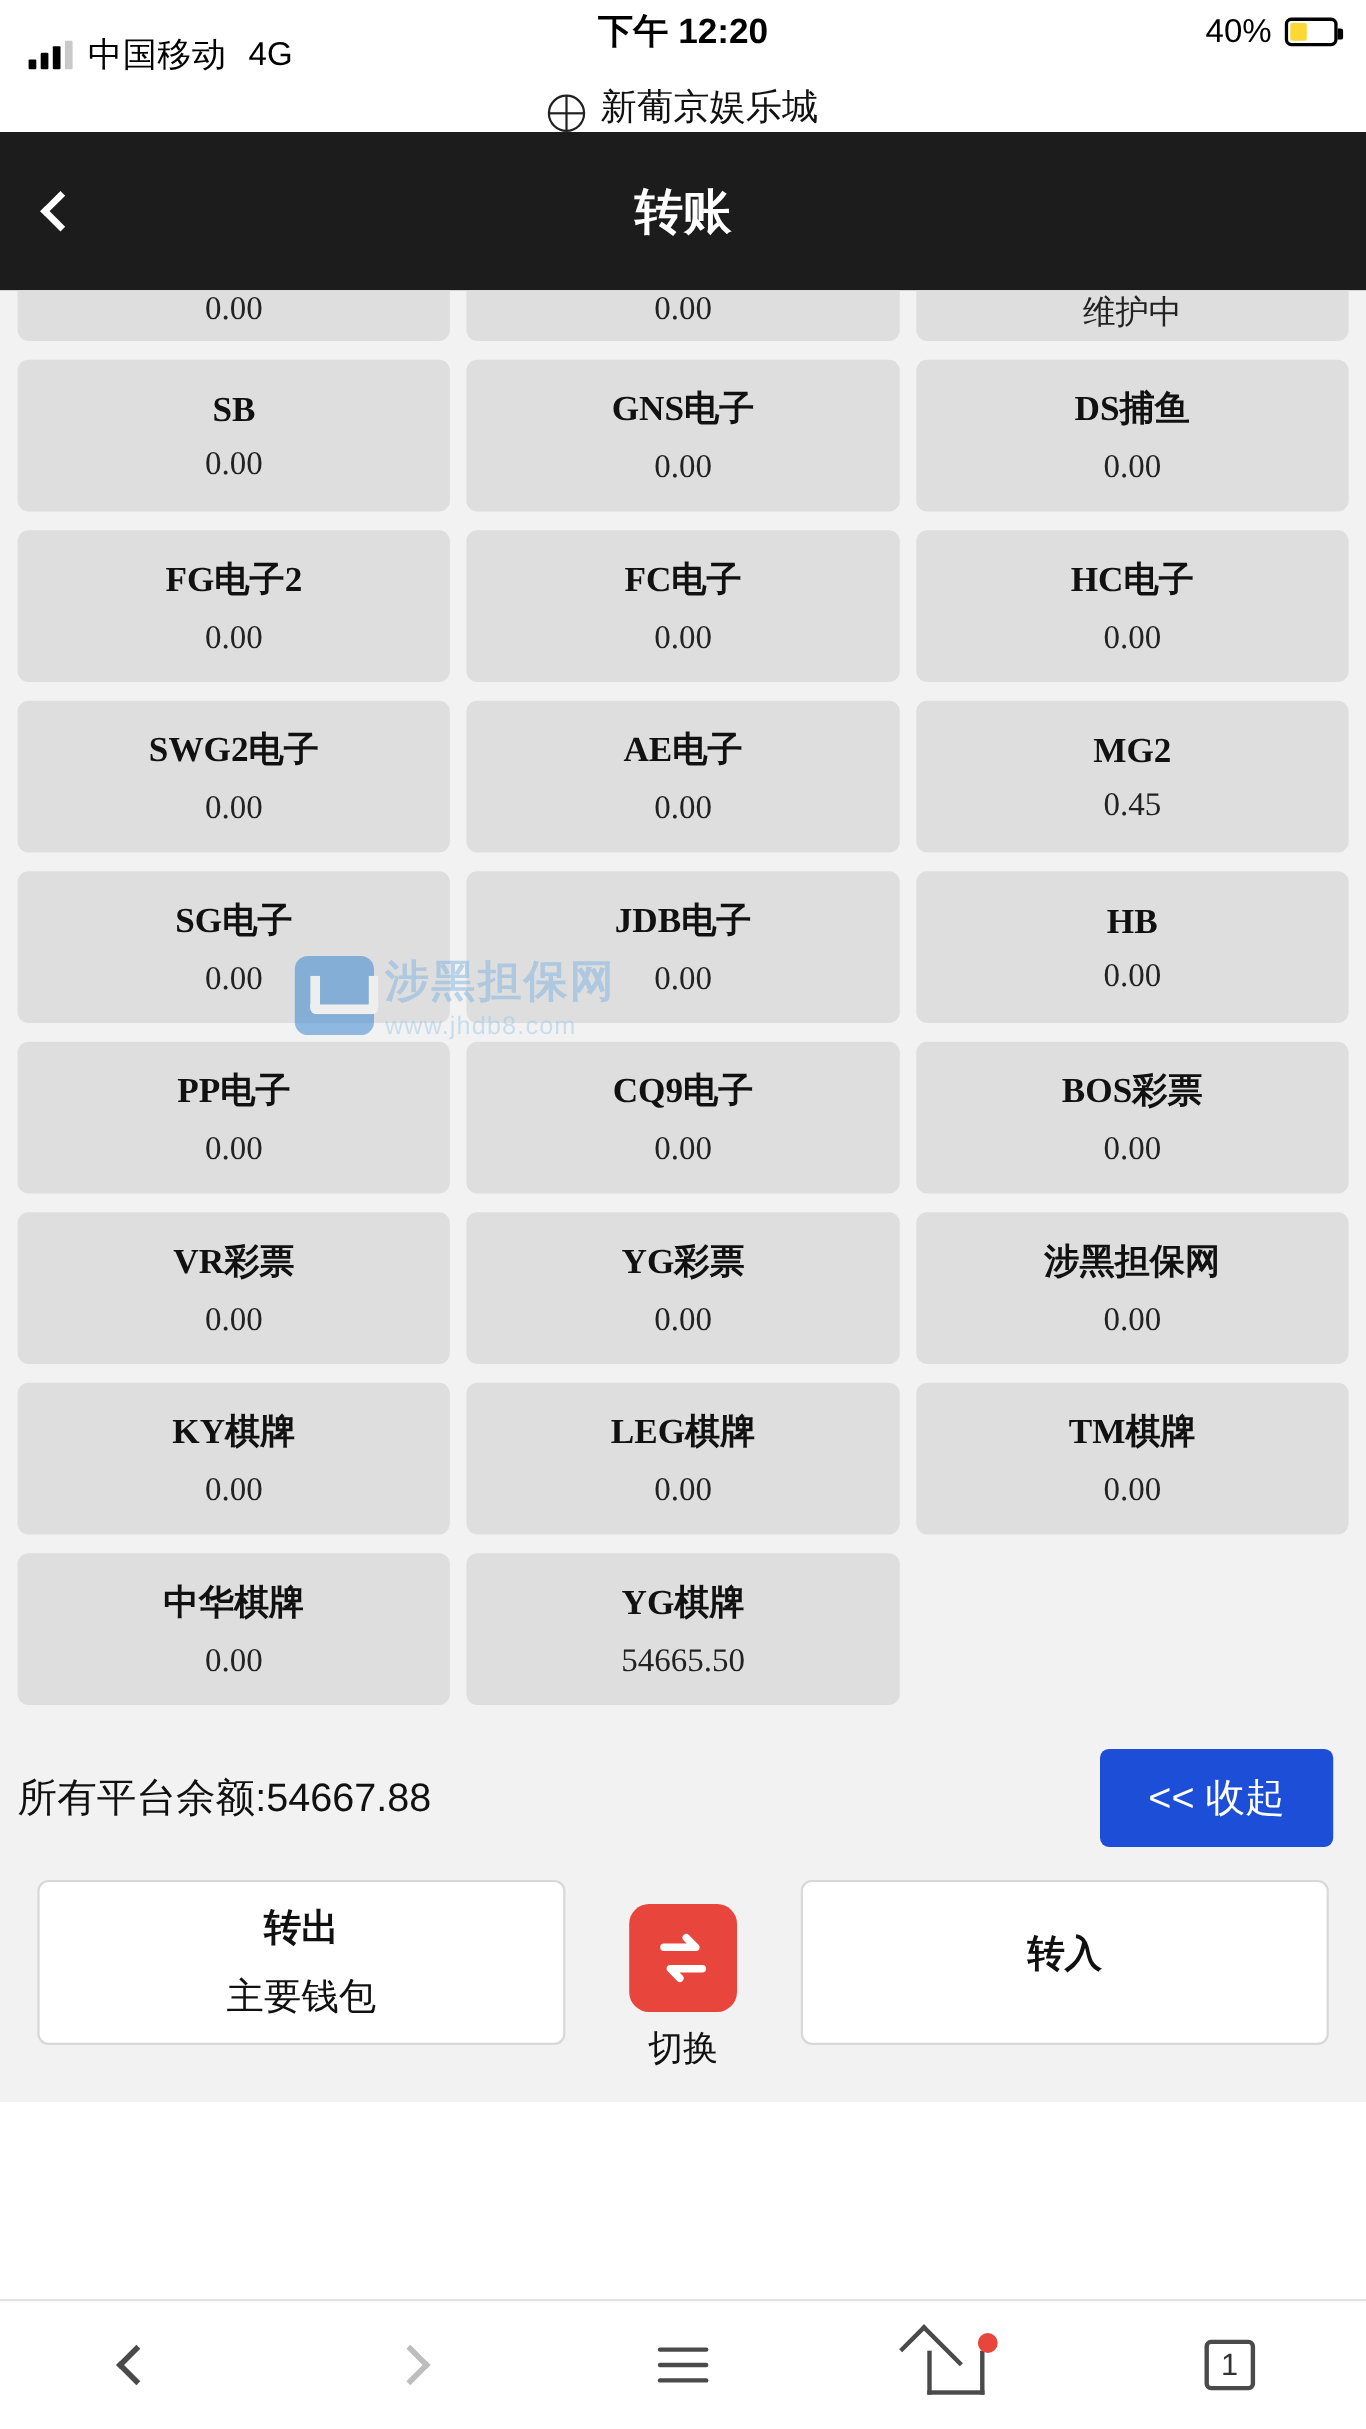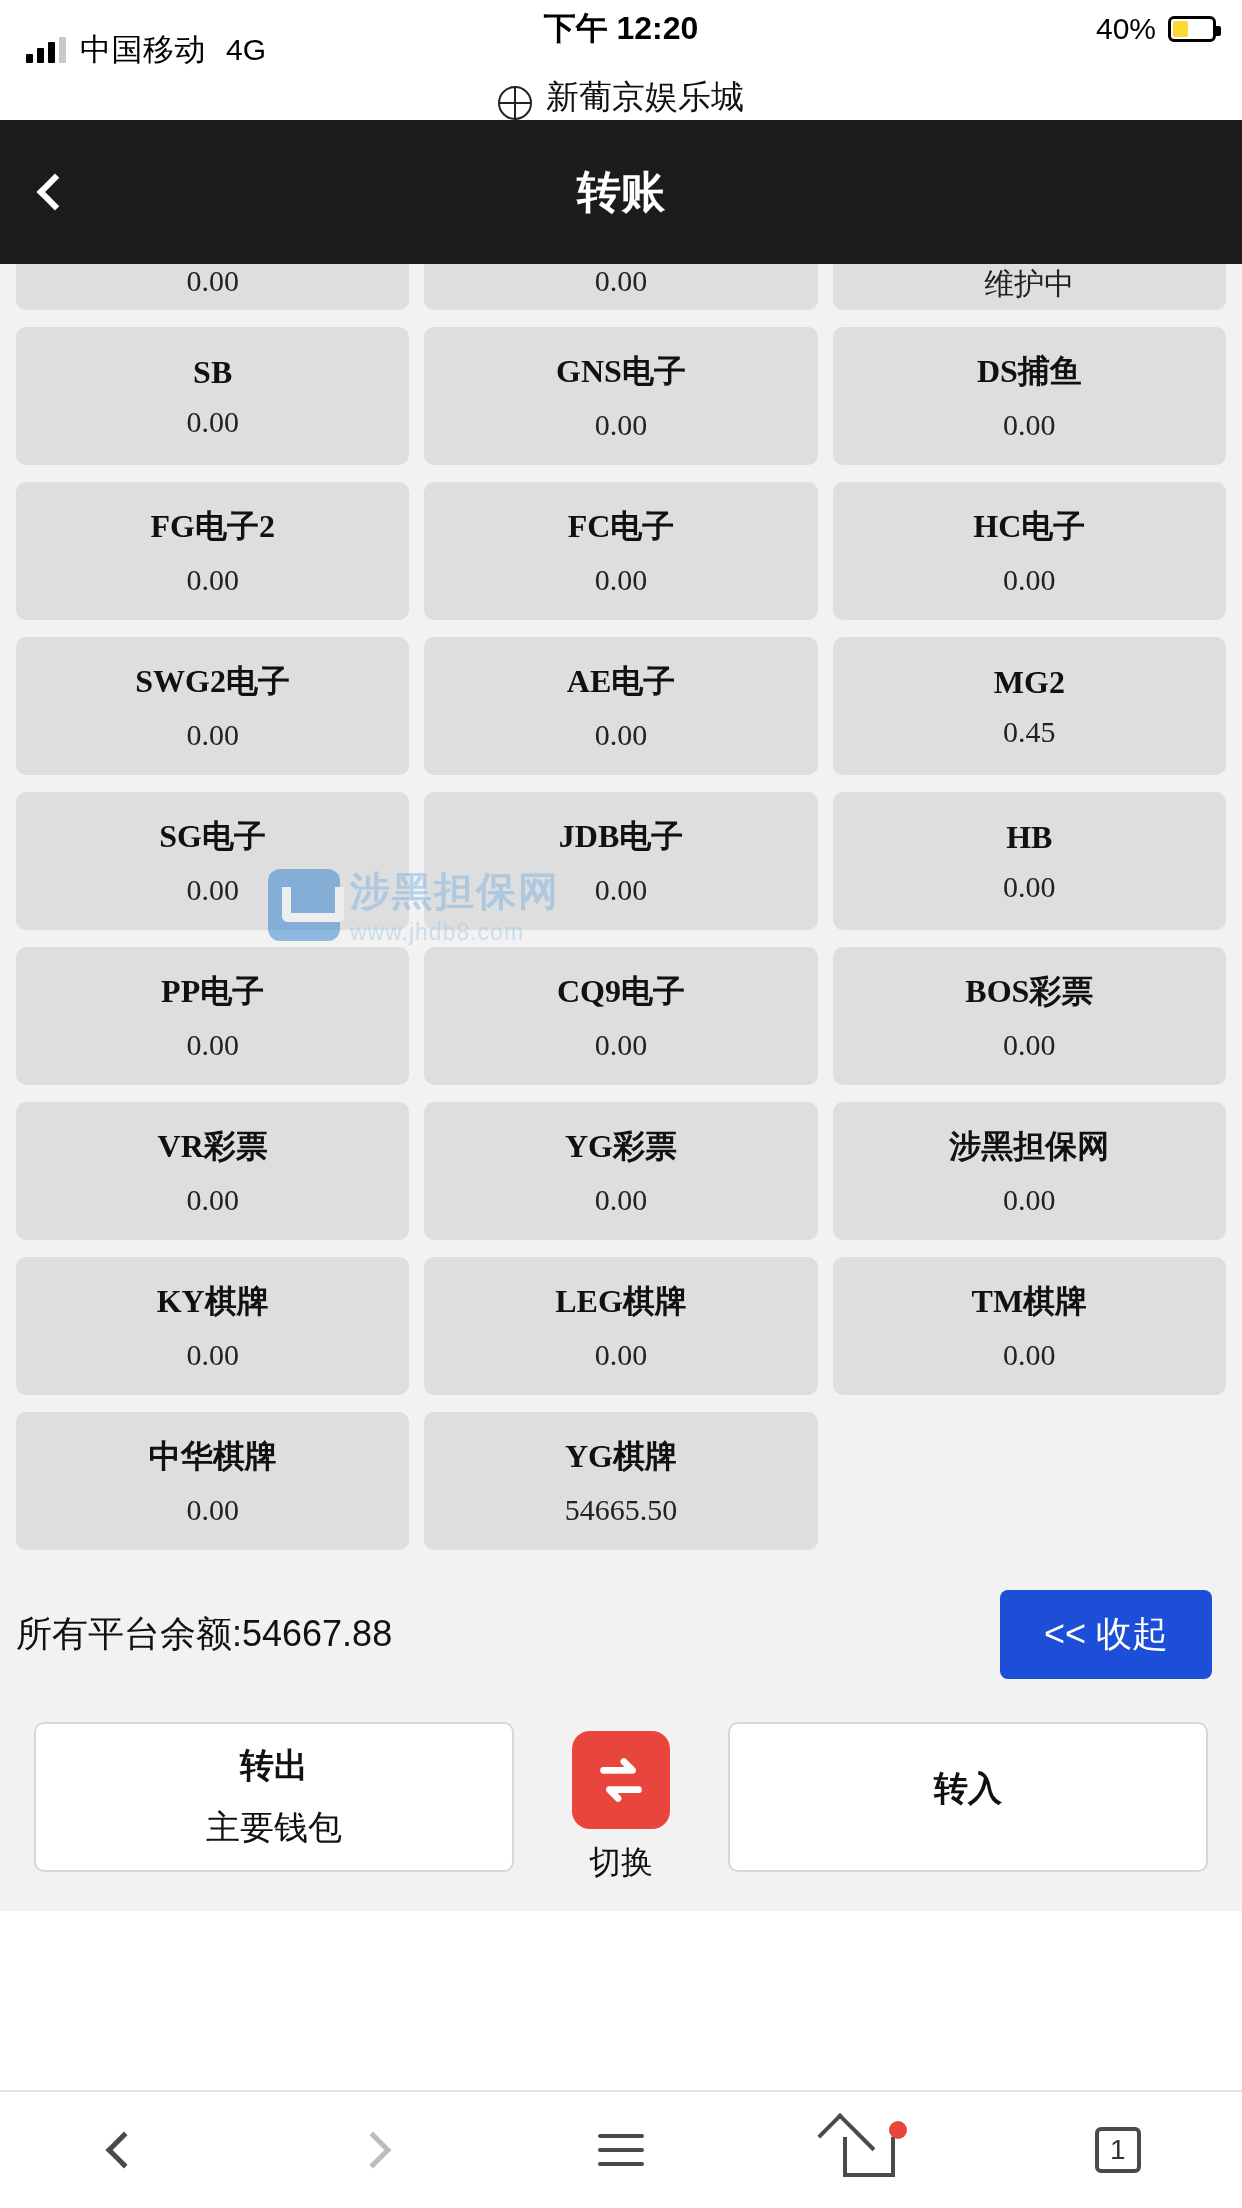--- a/index.html
+++ b/index.html
@@ -133,21 +133,21 @@
     padding: 40px 30px 22px 16px; background: #f2f2f2;
   }
   .total-text { font-size: 36px; color: #111; }
   .collapse-btn {
     background: #1d4ed8; color: #fff; font-size: 36px;
     padding: 20px 44px; border-radius: 8px; border: none;
   }
 
   
   .transfer {
-    display: flex; align-items: center; gap: 22px;
+    display: flex; align-items: flex-start; gap: 22px;
     padding: 8px 34px 26px 34px; background: #f2f2f2;
   }
   .tbox {
     flex: 1; background: #fff; border: 2px solid #d8d8d8; border-radius: 10px;
     height: 150px; display: flex; flex-direction: column;
     align-items: center; justify-content: center; gap: 16px;
   }
   .tbox .t-label { font-size: 34px; font-weight: bold; color: #111; }
   .tbox .t-sub { font-size: 34px; color: #111; }
   .swapwrap {

